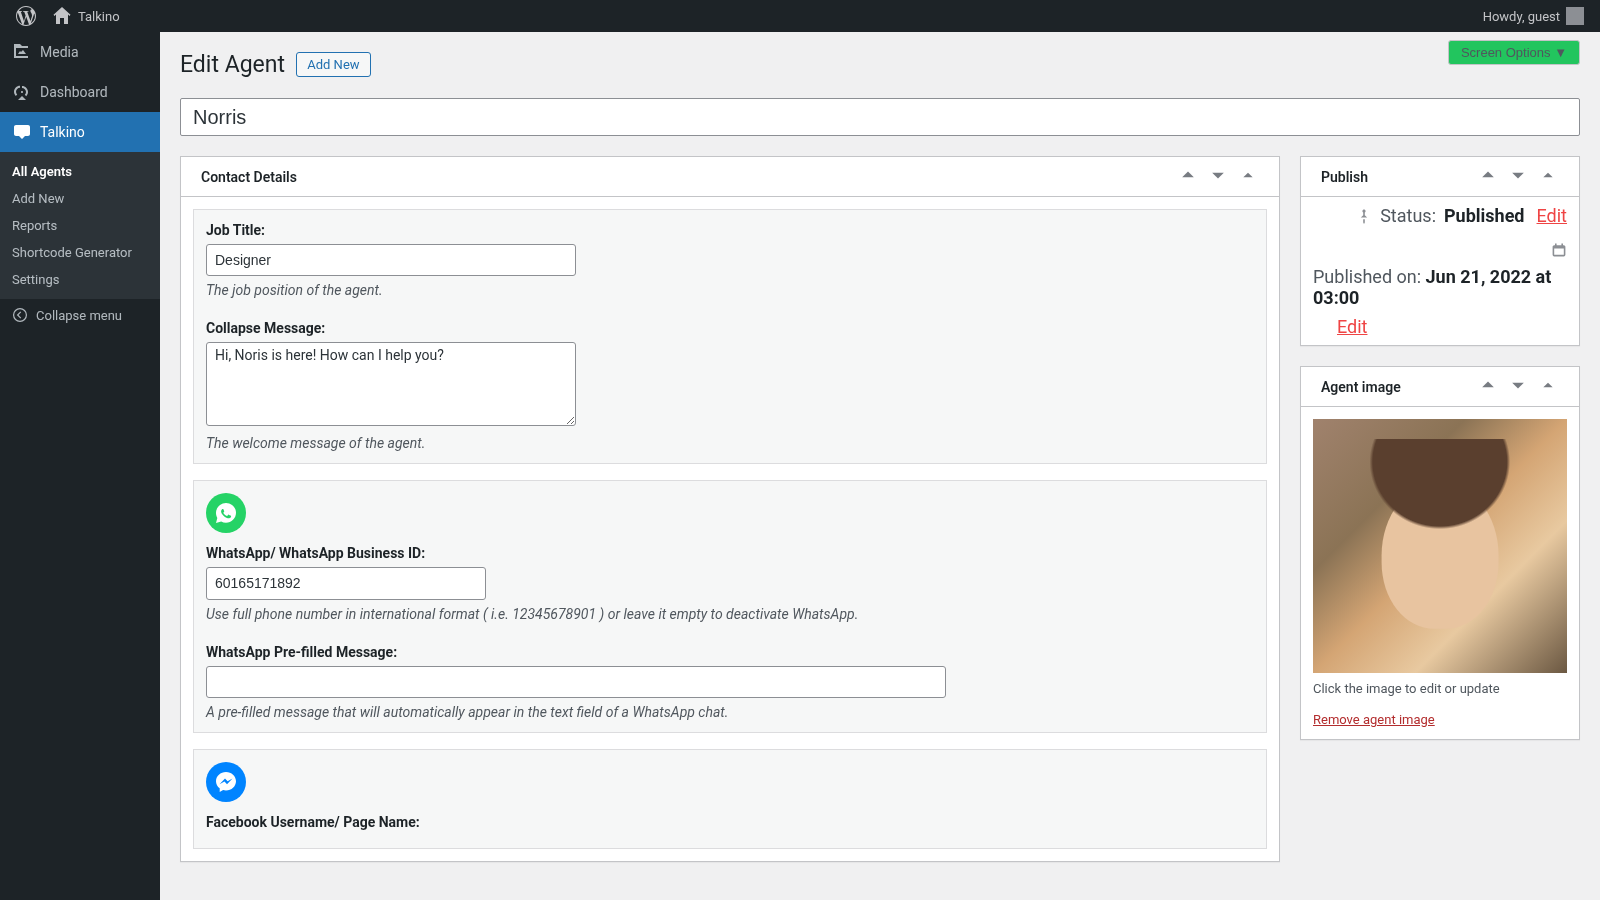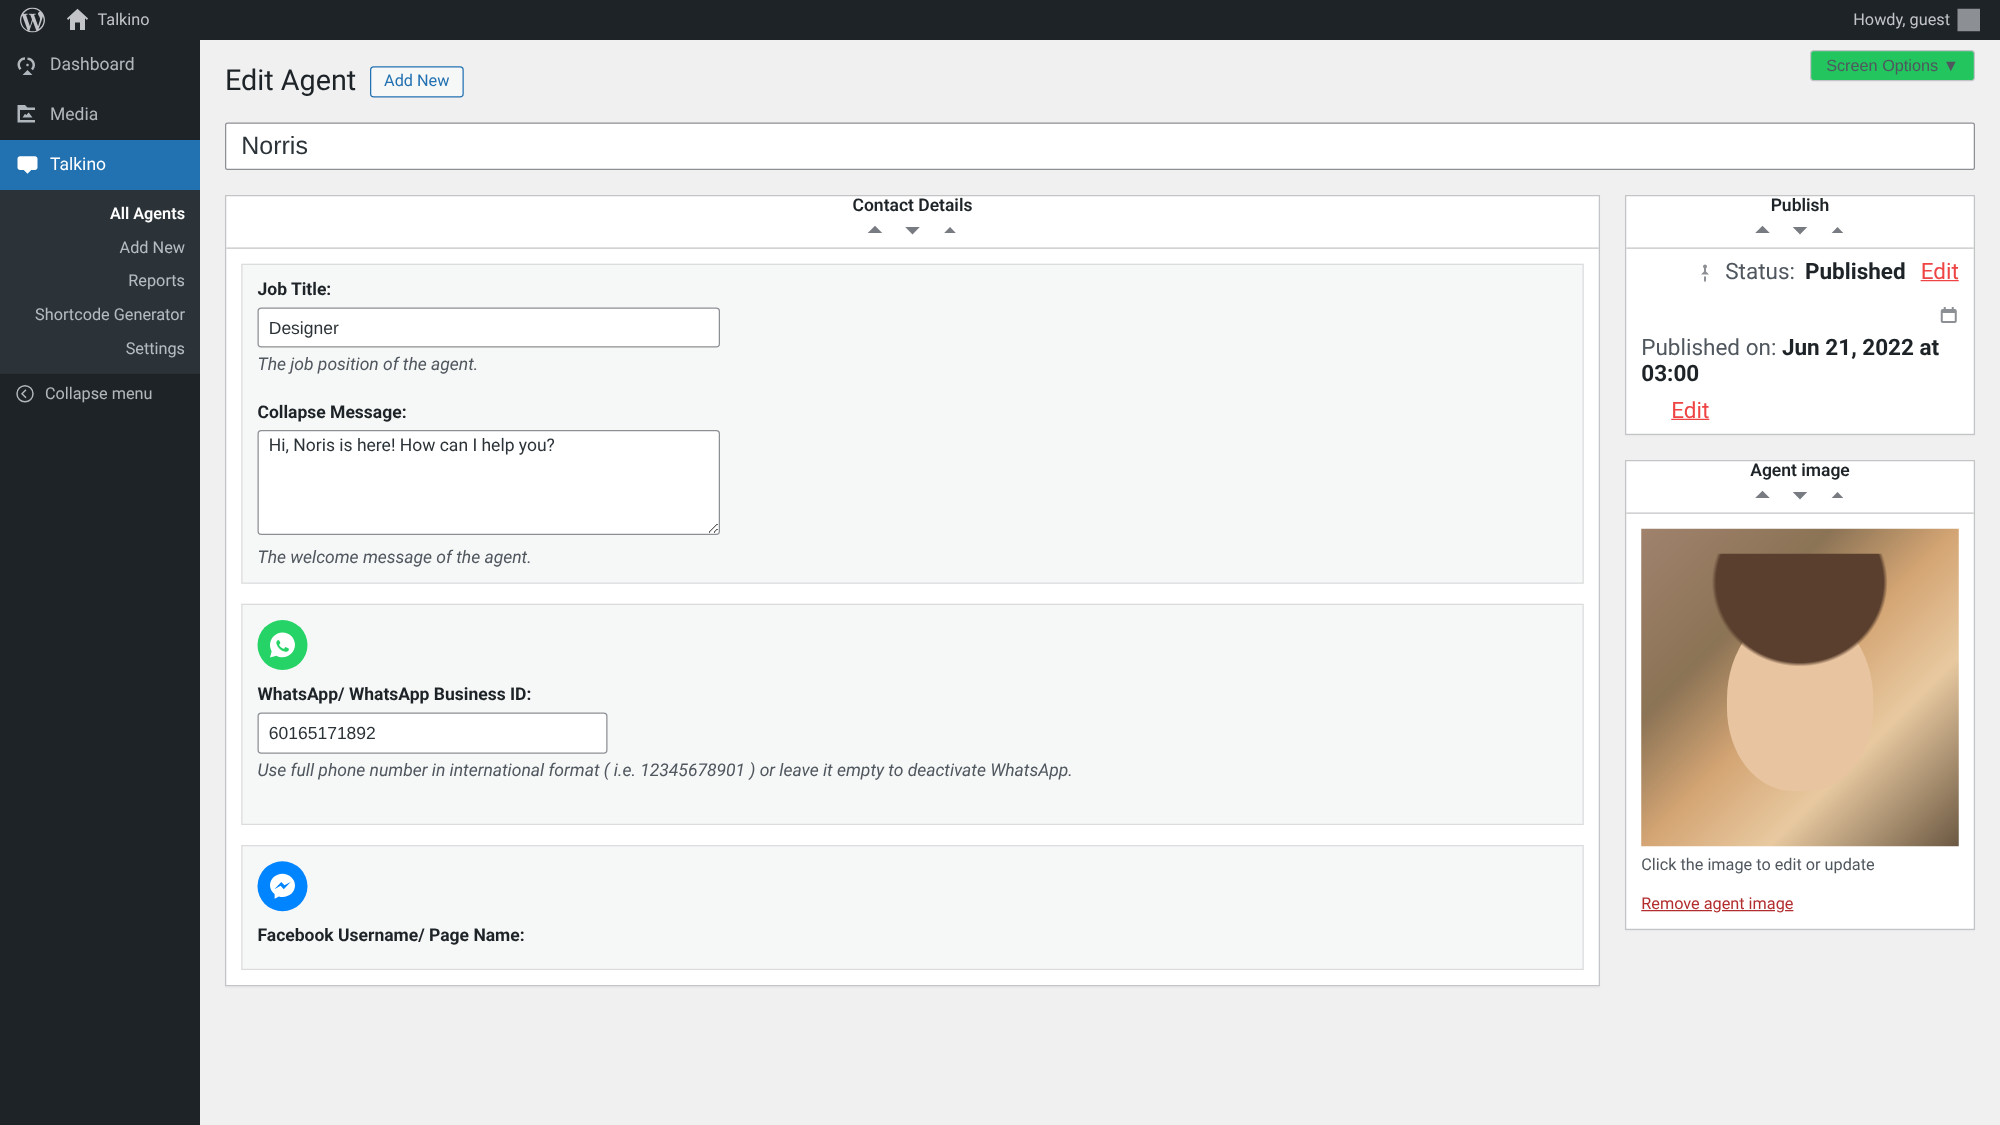--- a/index.html
+++ b/index.html
@@ -12,42 +12,42 @@
 #adminbar svg { width: 20px; height: 20px; fill: #c3c4c7; }
 #adminbar .avatar { width: 18px; height: 18px; background: #8c8f94; }
 
 
 #adminmenu { position: fixed; top: 32px; left: 0; width: 160px; background: #1d2327; bottom: 0; color: #f0f0f1; }
 .menu-item { display: flex; align-items: center; padding: 8px 12px; color: rgba(240,246,252,.7); cursor: pointer; gap: 8px; font-size: 14px; }
 .menu-item.parent { padding: 10px 12px; }
 .menu-item.current { background: #2271b1; color: #fff; position: relative; }
 .menu-item.current::after { content: ""; position: absolute; right: -8px; top: 50%; margin-top: -8px; border: 8px solid transparent; border-right-color: #f0f0f1; }
 .menu-icon { width: 20px; height: 20px; fill: currentColor; flex-shrink: 0; }
-.submenu { background: #2c3338; padding: 6px 0; text-align: right; }
+.submenu { background: #2c3338; padding: 6px 0; }
 .submenu .sub-item { padding: 6px 12px; font-size: 13px; color: rgba(240,246,252,.7); cursor: pointer; }
 .submenu .sub-item.current { color: #fff; font-weight: 600; }
 .collapse { display: flex; align-items: center; gap: 8px; padding: 8px 12px; color: rgba(240,246,252,.7); cursor: pointer; font-size: 13px; }
 
 
 #wpbody { margin-left: 160px; padding: 0; }
 .wrap { padding: 10px 20px 40px 20px; }
 .screen-options { float: right; margin: 8px 20px 0 0; }
 .screen-options button { background: #22c55e; border: 1px solid #c3c4c7; border-radius: 3px; padding: 4px 12px; font-size: 13px; cursor: pointer; color: #50575e; }
 
 h1.page-title { display: inline-block; font-size: 23px; font-weight: 400; margin: 0 8px 0 0; padding: 9px 0 4px 0; color: #1d2327; }
 .add-new-btn { display: inline-block; border: 1px solid #2271b1; color: #2271b1; background: #f6f7f7; padding: 4px 10px; font-size: 13px; border-radius: 3px; cursor: pointer; vertical-align: 3px; }
 
 .title-input { width: 100%; padding: 3px 12px; font-size: 20px; line-height: 1.7; height: 38px; border: 1px solid #8c8f94; background: #fff; border-radius: 2px; margin-top: 16px; color: #2c3338; }
 
 .cols { display: flex; gap: 20px; margin-top: 20px; align-items: flex-start; }
 .col-main { flex: 1; min-width: 0; }
 .col-side { width: 280px; flex-shrink: 0; }
 
 .postbox { background: #fff; border: 1px solid #c3c4c7; box-shadow: 0 1px 1px rgba(0,0,0,.04); margin-bottom: 20px; }
-.postbox-header { display: flex; align-items: center; justify-content: space-between; border-bottom: 1px solid #c3c4c7; padding: 0 20px; min-height: 40px; flex-direction: column; }
+.postbox-header { display: flex; align-items: center; justify-content: space-between; border-bottom: 1px solid #c3c4c7; padding: 0 20px; min-height: 40px; }
 .postbox-header h2 { font-size: 14px; font-weight: 600; color: #1d2327; }
 .handle-actions { display: flex; gap: 8px; }
 .handle-btn { background: none; border: none; cursor: pointer; color: #787c82; padding: 4px; }
 .handle-btn svg { width: 14px; height: 14px; fill: currentColor; }
 .postbox .inside { padding: 12px; }
 .section-block { padding: 12px; background: #f6f7f7; border: 1px solid #dcdcde; margin-bottom: 16px; }
 
 .field-label { font-weight: 700; font-size: 14px; color: #1d2327; margin-bottom: 6px; display: block; }
 .field-input { width: 370px; max-width: 100%; padding: 4px 8px; border: 1px solid #8c8f94; border-radius: 3px; font-size: 14px; line-height: 1.6; background: #fff; color: #2c3338; }
 .field-input-sm { width: 280px; }
@@ -99,29 +99,29 @@
     <div class="ab-item">
       <span>Howdy, guest</span>
       <span class="avatar"></span>
     </div>
   </div>
 </div>
 
 <div id="adminmenu">
   <div class="menu-item parent">
     <svg class="menu-icon" viewBox="0 0 20 20">
-        <path d="M3.8 14c-1.1-1.1-1.8-2.6-1.8-4.2 0-3.3 2.7-6 6-6v2c-2.2 0-4 1.8-4 4 0 1.1.4 2.1 1.2 2.8l-1.4 1.4zM10 4c3.3 0 6 2.7 6 6 0 1.6-.7 3.1-1.8 4.2l-1.4-1.4c.8-.7 1.2-1.7 1.2-2.8 0-2.2-1.8-4-4-4V4zm-1 6c0-.6.4-1 1-1s1 .4 1 1-.4 1-1 1-1-.4-1-1zm1 4l-4 4h8l-4-4z"></path>
-      </svg>
-    <span>Dashboard</span>
+        <path d="M8 2l2 2h6v12H2V2h6zm-4 4v8h12V6H4zm7 2l3 4H6l2-3 1 1 2-2z"></path>
+      </svg>
+    <span>Media</span>
   </div>
   <div class="menu-item parent">
     <svg class="menu-icon" viewBox="0 0 20 20">
-        <path d="M8 2l2 2h6v12H2V2h6zm-4 4v8h12V6H4zm7 2l3 4H6l2-3 1 1 2-2z"></path>
-      </svg>
-    <span>Media</span>
+        <path d="M3.8 14c-1.1-1.1-1.8-2.6-1.8-4.2 0-3.3 2.7-6 6-6v2c-2.2 0-4 1.8-4 4 0 1.1.4 2.1 1.2 2.8l-1.4 1.4zM10 4c3.3 0 6 2.7 6 6 0 1.6-.7 3.1-1.8 4.2l-1.4-1.4c.8-.7 1.2-1.7 1.2-2.8 0-2.2-1.8-4-4-4V4zm-1 6c0-.6.4-1 1-1s1 .4 1 1-.4 1-1 1-1-.4-1-1zm1 4l-4 4h8l-4-4z"></path>
+      </svg>
+    <span>Dashboard</span>
   </div>
   <div class="menu-item parent current">
     <svg class="menu-icon" viewBox="0 0 20 20">
         <path d="M4 3h12c1.1 0 2 .9 2 2v7c0 1.1-.9 2-2 2h-3l-3 3-3-3H4c-1.1 0-2-.9-2-2V5c0-1.1.9-2 2-2z"></path>
       </svg>
     <span>Talkino</span>
   </div>
   <div class="submenu">
     <div class="sub-item current">All Agents</div>
     <div class="sub-item">Add New</div>
@@ -182,20 +182,25 @@
             <div class="section-block">
               <div class="channel-icon whatsapp">
                 <svg viewBox="0 0 24 24">
                     <path d="M12 2C6.5 2 2 6.5 2 12c0 1.8.5 3.5 1.3 4.9L2 22l5.2-1.4c1.4.8 3.1 1.2 4.8 1.2 5.5 0 10-4.5 10-10S17.5 2 12 2zm5 14.1c-.2.6-1.2 1.1-1.7 1.2-.4.1-1 .1-1.6-.1-.4-.1-.8-.3-1.4-.5-2.5-1.1-4.1-3.6-4.2-3.8-.1-.2-1-1.3-1-2.5s.6-1.7.8-2c.2-.2.5-.3.6-.3h.5c.1 0 .3 0 .5.4.2.5.7 1.6.7 1.7.1.1.1.3 0 .4-.1.2-.1.3-.3.4-.1.2-.3.4-.4.5-.1.1-.3.3-.1.6.1.3.6 1 1.4 1.6.9.8 1.7 1.1 2 1.2.3.1.4.1.6-.1.1-.2.6-.7.8-1 .2-.3.4-.2.6-.1.3.1 1.6.7 1.8.9.3.1.4.2.5.3 0 .2 0 .7-.2 1.2h-.2z"></path>
                   </svg>
               </div>
               <div class="field-group">
                 <label class="field-label">WhatsApp/ WhatsApp Business ID:</label>
                 <input type="text" class="field-input field-input-sm" value="60165171892" style="">
                 <div class="field-desc">Use full phone number in international format ( i.e. 12345678901 ) or leave it empty to deactivate WhatsApp.</div>
+              </div>
+              <div class="field-group" style="margin-bottom:0">
+                <label class="field-label">WhatsApp Pre-filled Message:</label>
+                <input type="text" class="field-input field-input-lg" value="" style="">
+                <div class="field-desc">A pre-filled message that will automatically appear in the text field of a WhatsApp chat.</div>
               </div>
             </div>
 
             <div class="section-block" style="margin-bottom:0">
               <div class="channel-icon messenger">
                 <svg viewBox="0 0 24 24">
                     <path d="M12 2C6.5 2 2 6.1 2 11.2c0 2.9 1.4 5.4 3.7 7.1V22l3.4-1.9c.9.3 1.9.4 2.9.4 5.5 0 10-4.1 10-9.2S17.5 2 12 2zm1 12.3l-2.5-2.7-5 2.7 5.5-5.8 2.6 2.7 4.9-2.7-5.5 5.8z"></path>
                   </svg>
               </div>
               <label class="field-label">Facebook Username/ Page Name:</label>

